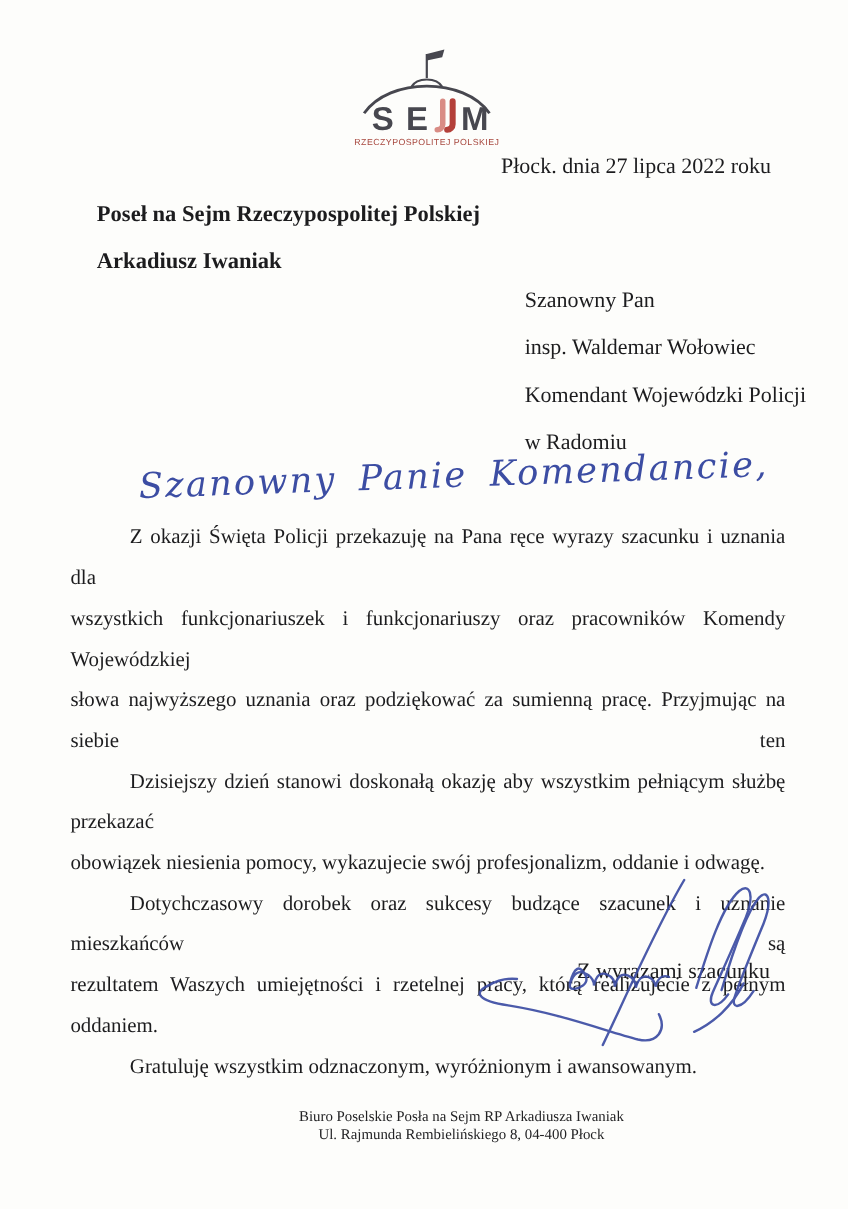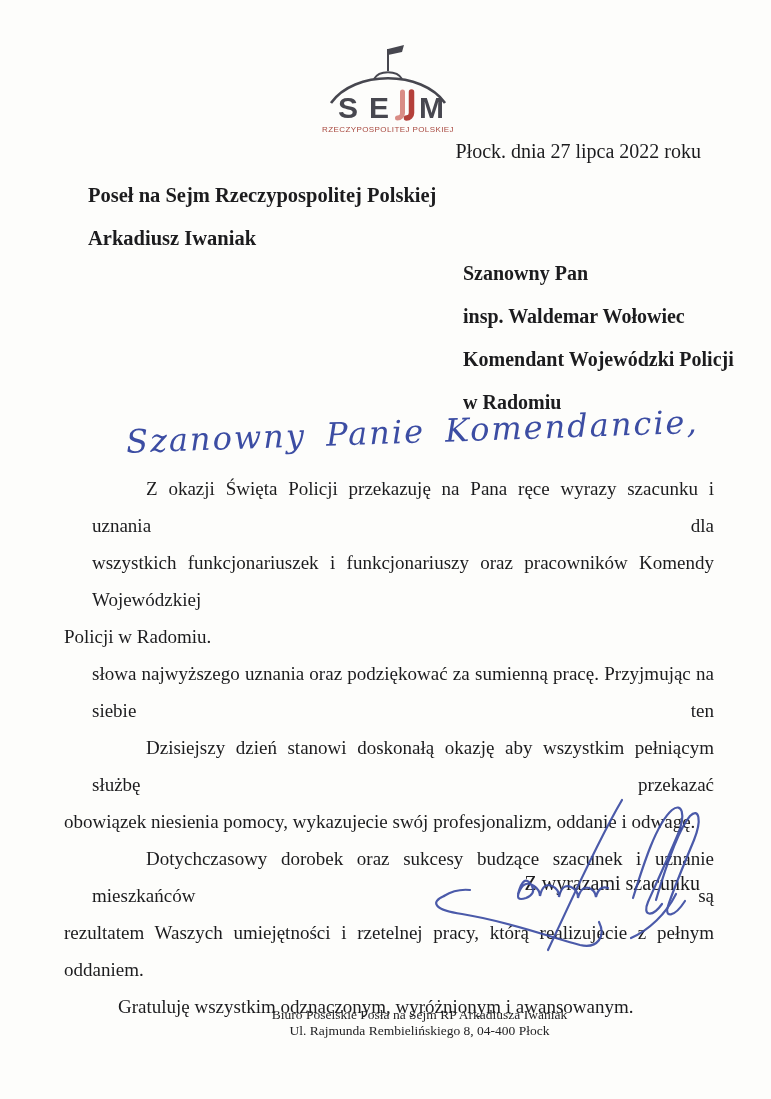--- a/index.html
+++ b/index.html
@@ -11,37 +11,37 @@
     color:#1c1c1e;
     overflow:hidden;
   }
   
   .logo{position:absolute;left:318px;top:40px;width:140px;height:95px;}
   
   .date-line{position:absolute;top:140px;right:70px;font-size:20px;text-align:center;}
   
   .sender{position:absolute;left:88px;top:174px;font-weight:bold;font-size:20.5px;line-height:43px;}
   
-  .recipient{position:absolute;left:463px;top:252px;font-weight:bold;font-size:20px;line-height:43px;}
+  .recipient{position:absolute;left:477px;top:252px;font-weight:normal;font-size:20px;line-height:43px;}
   
   .salutation{
     position:absolute;left:126px;top:413px;width:560px;
     font-family:"DejaVu Serif", serif;
     font-style:italic;
     font-size:32px;
     letter-spacing:2px;
     word-spacing:8px;
     color:#3c4da3;
     transform:rotate(-2deg);
     white-space:nowrap;
   }
   
   .body-text{position:absolute;left:64px;top:470px;width:650px;font-size:19px;line-height:37px;}
   .bl{text-align:justify;}
-  .bl.just{text-align-last:justify;margin-left:28px;}
+  .bl.just{text-align-last:justify;}
   .bl.first{text-indent:54px;}
   
   .closing{position:absolute;top:872px;right:71px;font-size:20px;}
   
   .signature{position:absolute;left:428px;top:796px;width:292px;height:160px;}
   
   .footer{
     position:absolute;left:0;top:1007px;width:771px;
     text-align:center;font-size:13.5px;line-height:15.8px;color:#232325;padding-left:34px;
   }
@@ -91,21 +91,20 @@
     <div>insp. Waldemar Wołowiec</div>
     <div>Komendant Wojewódzki Policji</div>
     <div>w Radomiu</div>
   </div>
 
   <div class="salutation">Szanowny Panie Komendancie,</div>
 
   <div class="body-text">
     <div class="bl just first">Z okazji Święta Policji przekazuję na Pana ręce wyrazy szacunku i uznania dla</div>
     <div class="bl just">wszystkich funkcjonariuszek i funkcjonariuszy oraz pracowników Komendy Wojewódzkiej</div>
-    <div class="bl">Policji w Radomiu.</div>
     <div class="bl just">słowa najwyższego uznania oraz podziękować za sumienną pracę. Przyjmując na siebie ten</div>
     <div class="bl just first">Dzisiejszy dzień stanowi doskonałą okazję aby wszystkim pełniącym służbę przekazać</div>
     <div class="bl">obowiązek niesienia pomocy, wykazujecie swój profesjonalizm, oddanie i odwagę.</div>
     <div class="bl just first">Dotychczasowy dorobek oraz sukcesy budzące szacunek i uznanie mieszkańców są</div>
     <div class="bl">rezultatem Waszych umiejętności i rzetelnej pracy, którą realizujecie z pełnym oddaniem.</div>
     <div class="bl first">Gratuluję wszystkim odznaczonym, wyróżnionym i awansowanym.</div>
   </div>
 
   <div class="closing">Z wyrazami szacunku</div>
 

